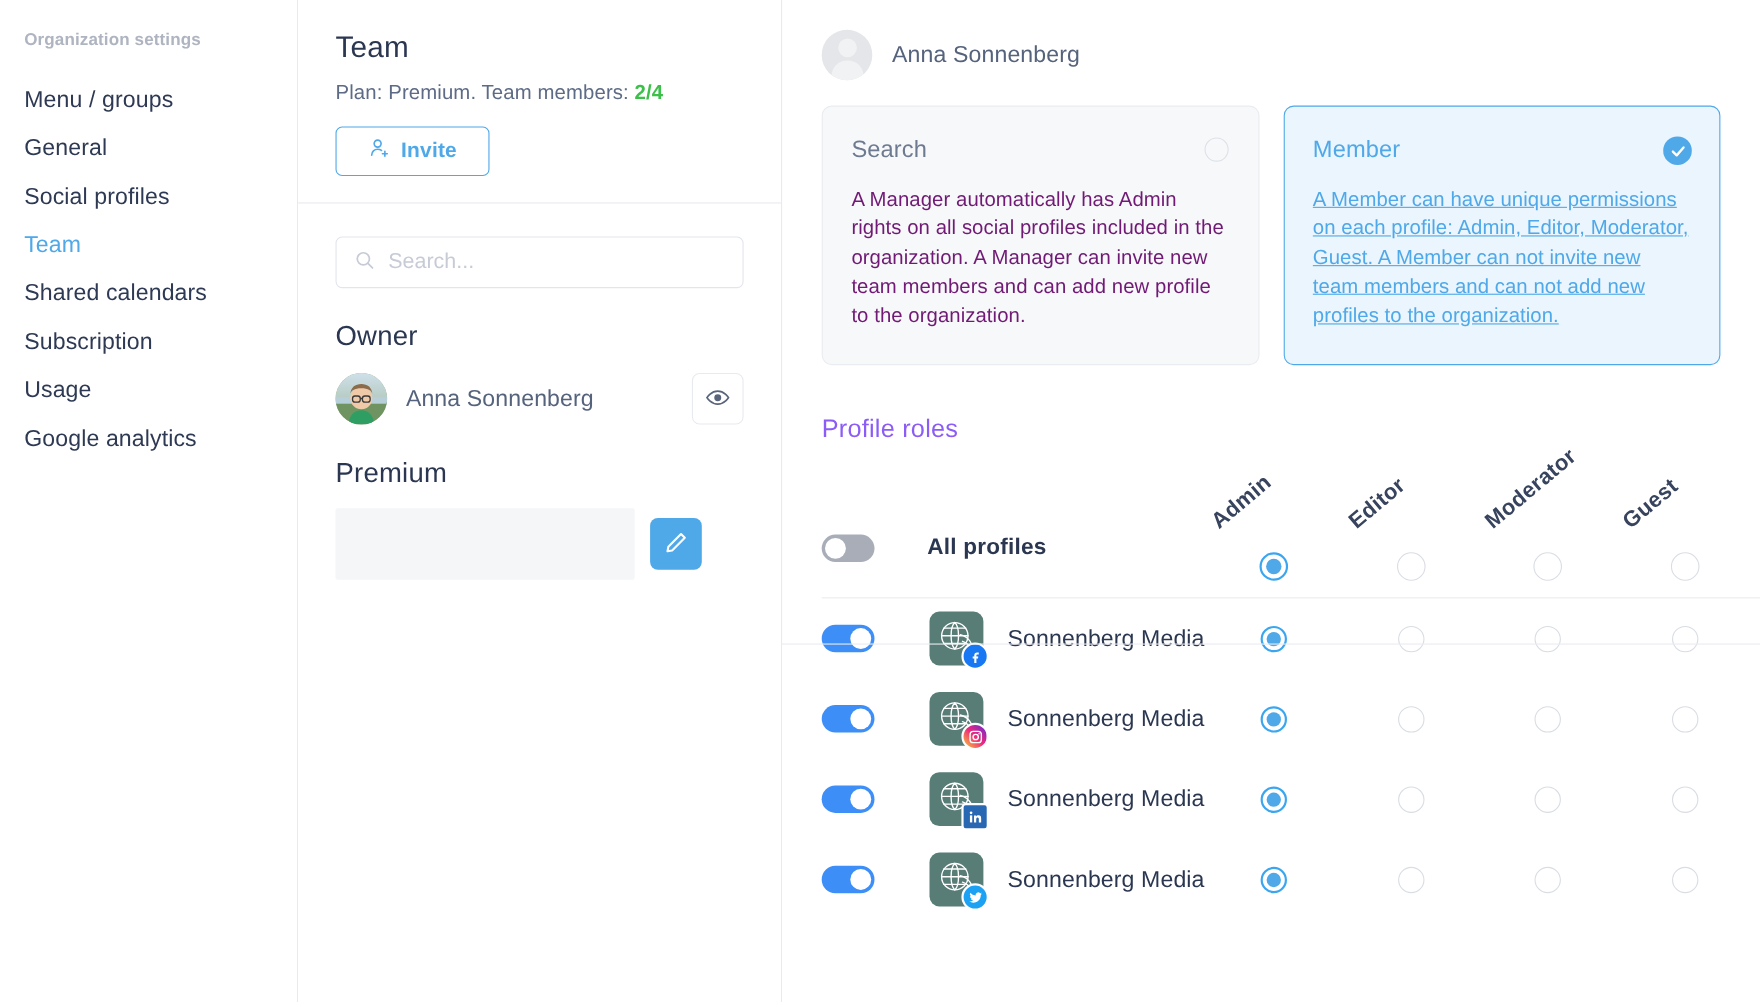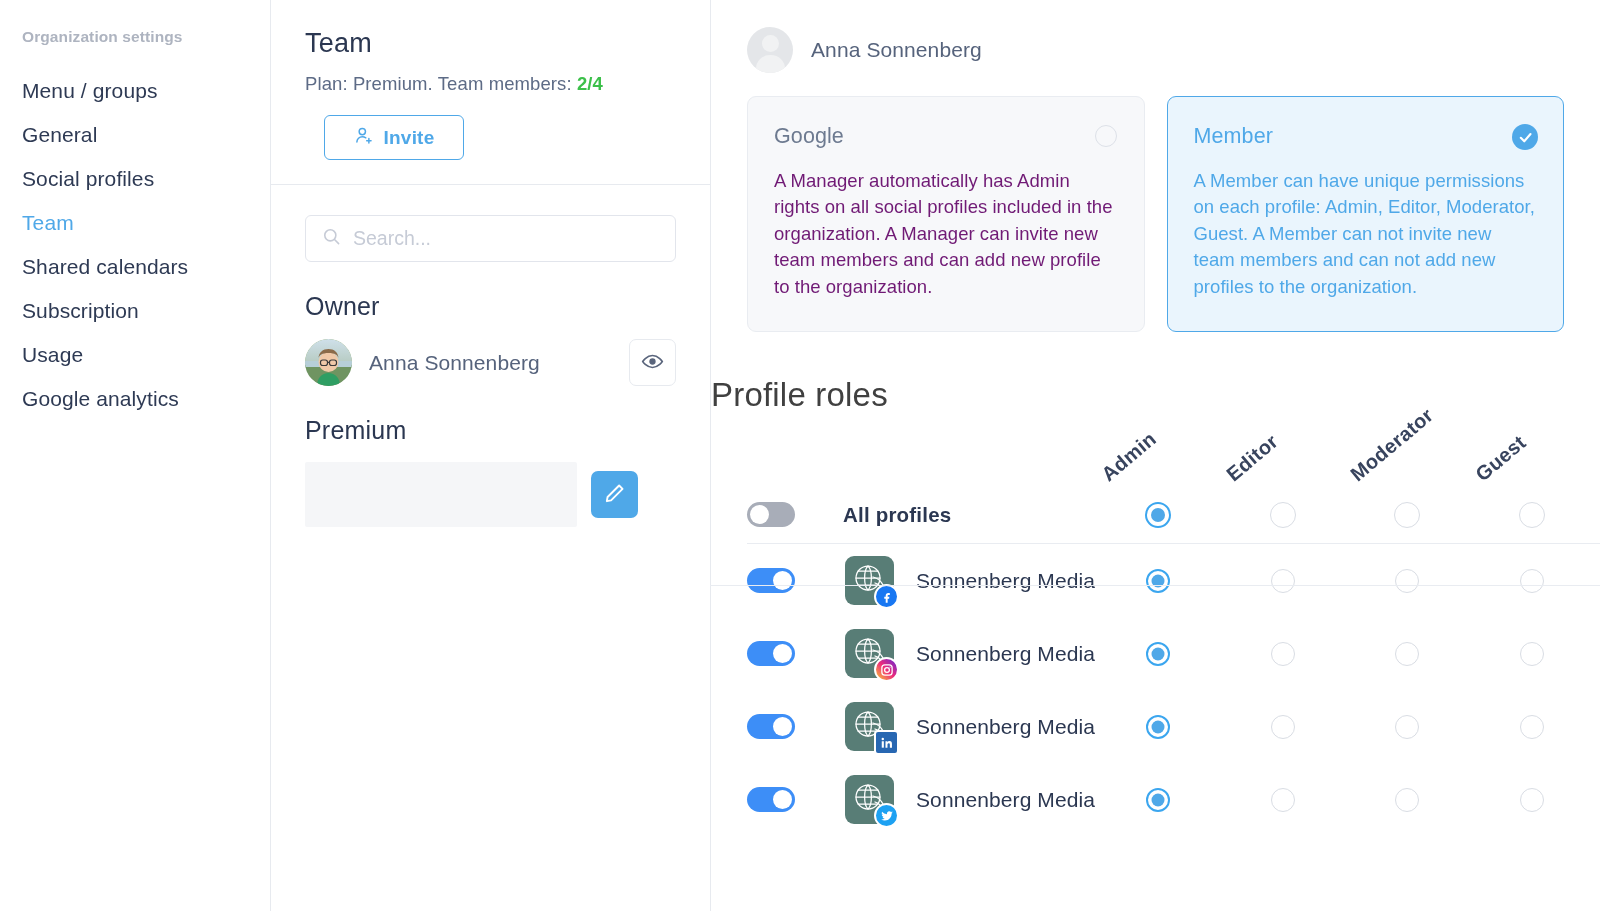--- a/index.html
+++ b/index.html
@@ -38,21 +38,21 @@
   }
   .mid-top { padding: 28px 34px 24px 34px; border-bottom: 1px solid #e7eaef; }
   .mid-h1 { font-size: 27px; color: #2b3751; letter-spacing: .2px; }
   .mid-sub { font-size: 18.5px; color: #5d6b86; margin-top: 14px; letter-spacing: .1px; }
   .mid-sub .count { color: #3cc04a; font-weight: bold; }
   .invite-btn {
     margin-top: 20px; width: 140px; height: 45px;
     border: 1.6px solid #4fa8e8; border-radius: 6px;
     background: #fff; color: #4fa8e8;
     display: flex; align-items: center; justify-content: center; gap: 9px;
-    font-size: 19px; font-weight: bold; cursor: pointer; letter-spacing: .2px; margin-left: 19px;
+    font-size: 19px; font-weight: bold; cursor: pointer; letter-spacing: .2px;
   }
   .mid-body { padding: 30px 34px 0 34px; }
   .search-wrap {
     height: 47px; border: 1.4px solid #e2e5ec; border-radius: 6px;
     display: flex; align-items: center; padding: 0 16px; gap: 12px;
     cursor: text;
   }
   .search-wrap input {
     border: 0; outline: 0; font-size: 19.5px; color: #ef4444;
     font-family: "Liberation Sans", sans-serif; width: 100%; background: transparent;
@@ -101,43 +101,43 @@
     flex: 1 1 0; border-radius: 9px; padding: 27px 28px 29px 26px;
     position: relative; min-height: 236px;
   }
   .role-card.inactive { background: #f7f8fa; border: 1.3px solid #e9ecf1; }
   .role-card.active { background: #eaf5fd; border: 1.6px solid #4fa8e8; }
   .role-title { font-size: 21.5px; letter-spacing: .1px; }
   .role-card.inactive .role-title { color: #6d7a90; }
   .role-card.active .role-title { color: #4fa8e8; }
   .role-desc { font-size: 18.5px; line-height: 1.43; margin-top: 19px; letter-spacing: .05px; }
   .role-card.inactive .role-desc { color: #701a75; }
-  .role-card.active .role-desc { color: #4fa8e8; }
+  .role-card.active .role-desc { color: #4fa8e8; text-decoration: underline; }
   .radio-empty {
     position: absolute; top: 28px; right: 27px;
     width: 22px; height: 22px; border-radius: 50%;
     border: 1.6px solid #dde1e8; background: transparent;
   }
   .check-badge {
     position: absolute; top: 27px; right: 25px;
     width: 26px; height: 26px; border-radius: 50%; background: #4fa8e8;
     display: flex; align-items: center; justify-content: center;
   }
 
   
   .pr-head { position: relative; margin: 44px 0 0 0; height: 110px; }
-  .pr-title { font-size: 33px; color: #404040; letter-spacing: .2px; }
+  .pr-title { font-size: 23px; color: #8b5cf6; margin-left: 36px; letter-spacing: .2px; }
   .col-label {
     position: absolute; bottom: 0; font-size: 20px; font-weight: bold;
     color: #38445e; transform: rotate(-40deg); transform-origin: left bottom;
     white-space: nowrap; letter-spacing: .3px;
   }
 
   .all-row {
-    display: flex; align-items: center; position: relative;
+    display: flex; align-items: flex-start; position: relative;
     height: 58px; border-bottom: 1px solid #e9ecf1;
     margin-left: 36px; padding-right: 0;
   }
   .all-row .tg-cell { width: 62px; flex: 0 0 62px; }
   .all-label { font-size: 20.5px; font-weight: bold; color: #2b3751; margin-left: 34px; letter-spacing: .2px; }
 
   .prof-row { display: flex; align-items: center; position: relative; height: 73px; margin-left: 36px; }
   .prof-row .tg-cell { width: 62px; flex: 0 0 62px; }
   .prof-avatar {
     width: 49px; height: 49px; border-radius: 9px; background: #587d76;
@@ -287,21 +287,21 @@
       <div class="user-ph">
         <div class="h"></div>
           <div class="b"></div>
       </div>
       <div class="user-name">Anna Sonnenberg</div>
     </div>
 
 
     <div class="role-cards" id="role-cards">
         <div class="role-card inactive">
-          <div class="role-title">Google</div>
+          <div class="role-title">Search</div>
           <div class="role-desc">A Manager automatically has Admin rights on all social profiles included in the organization. A Manager can invite new team members and can add new profile to the organization.</div>
           <div class="radio-empty"></div>
         </div>
         <div class="role-card active">
           <div class="role-title">Member</div>
           <div class="role-desc">A Member can have unique permissions on each profile: Admin, Editor, Moderator, Guest. A Member can not invite new team members and can not add new profiles to the organization.</div>
           <div class="check-badge">
             <svg width="15" height="15" viewBox="0 0 24 24" fill="none" stroke="#fff" stroke-width="3.4" stroke-linecap="round" stroke-linejoin="round">
               <path d="M4.5 12.5 10 18 20 6.5"></path>
             </svg>

